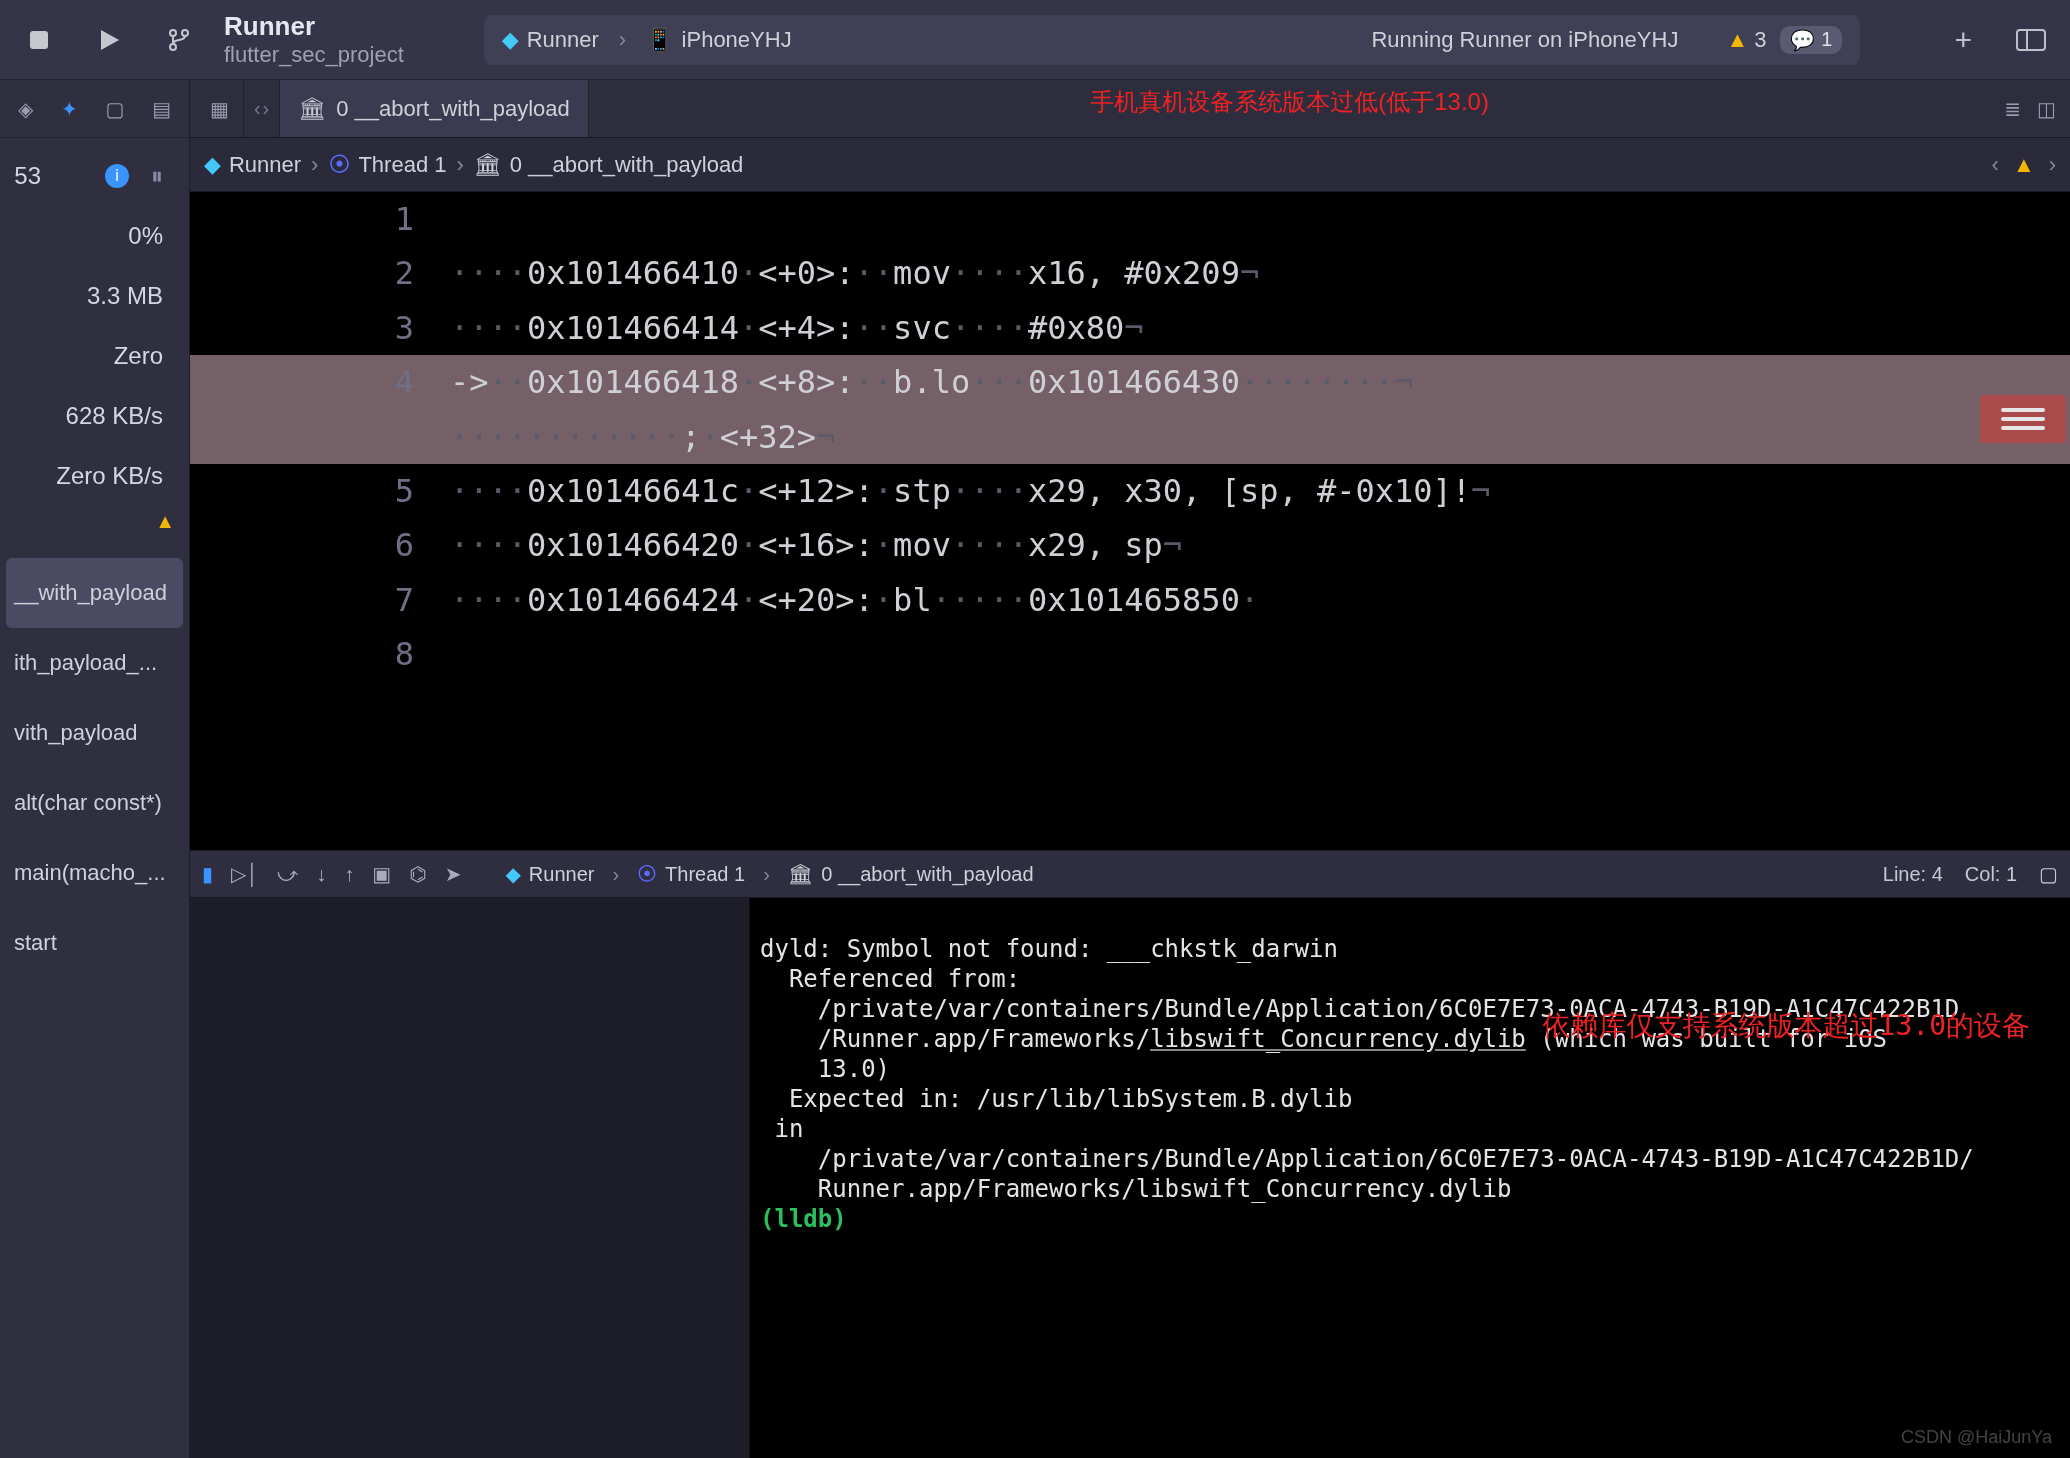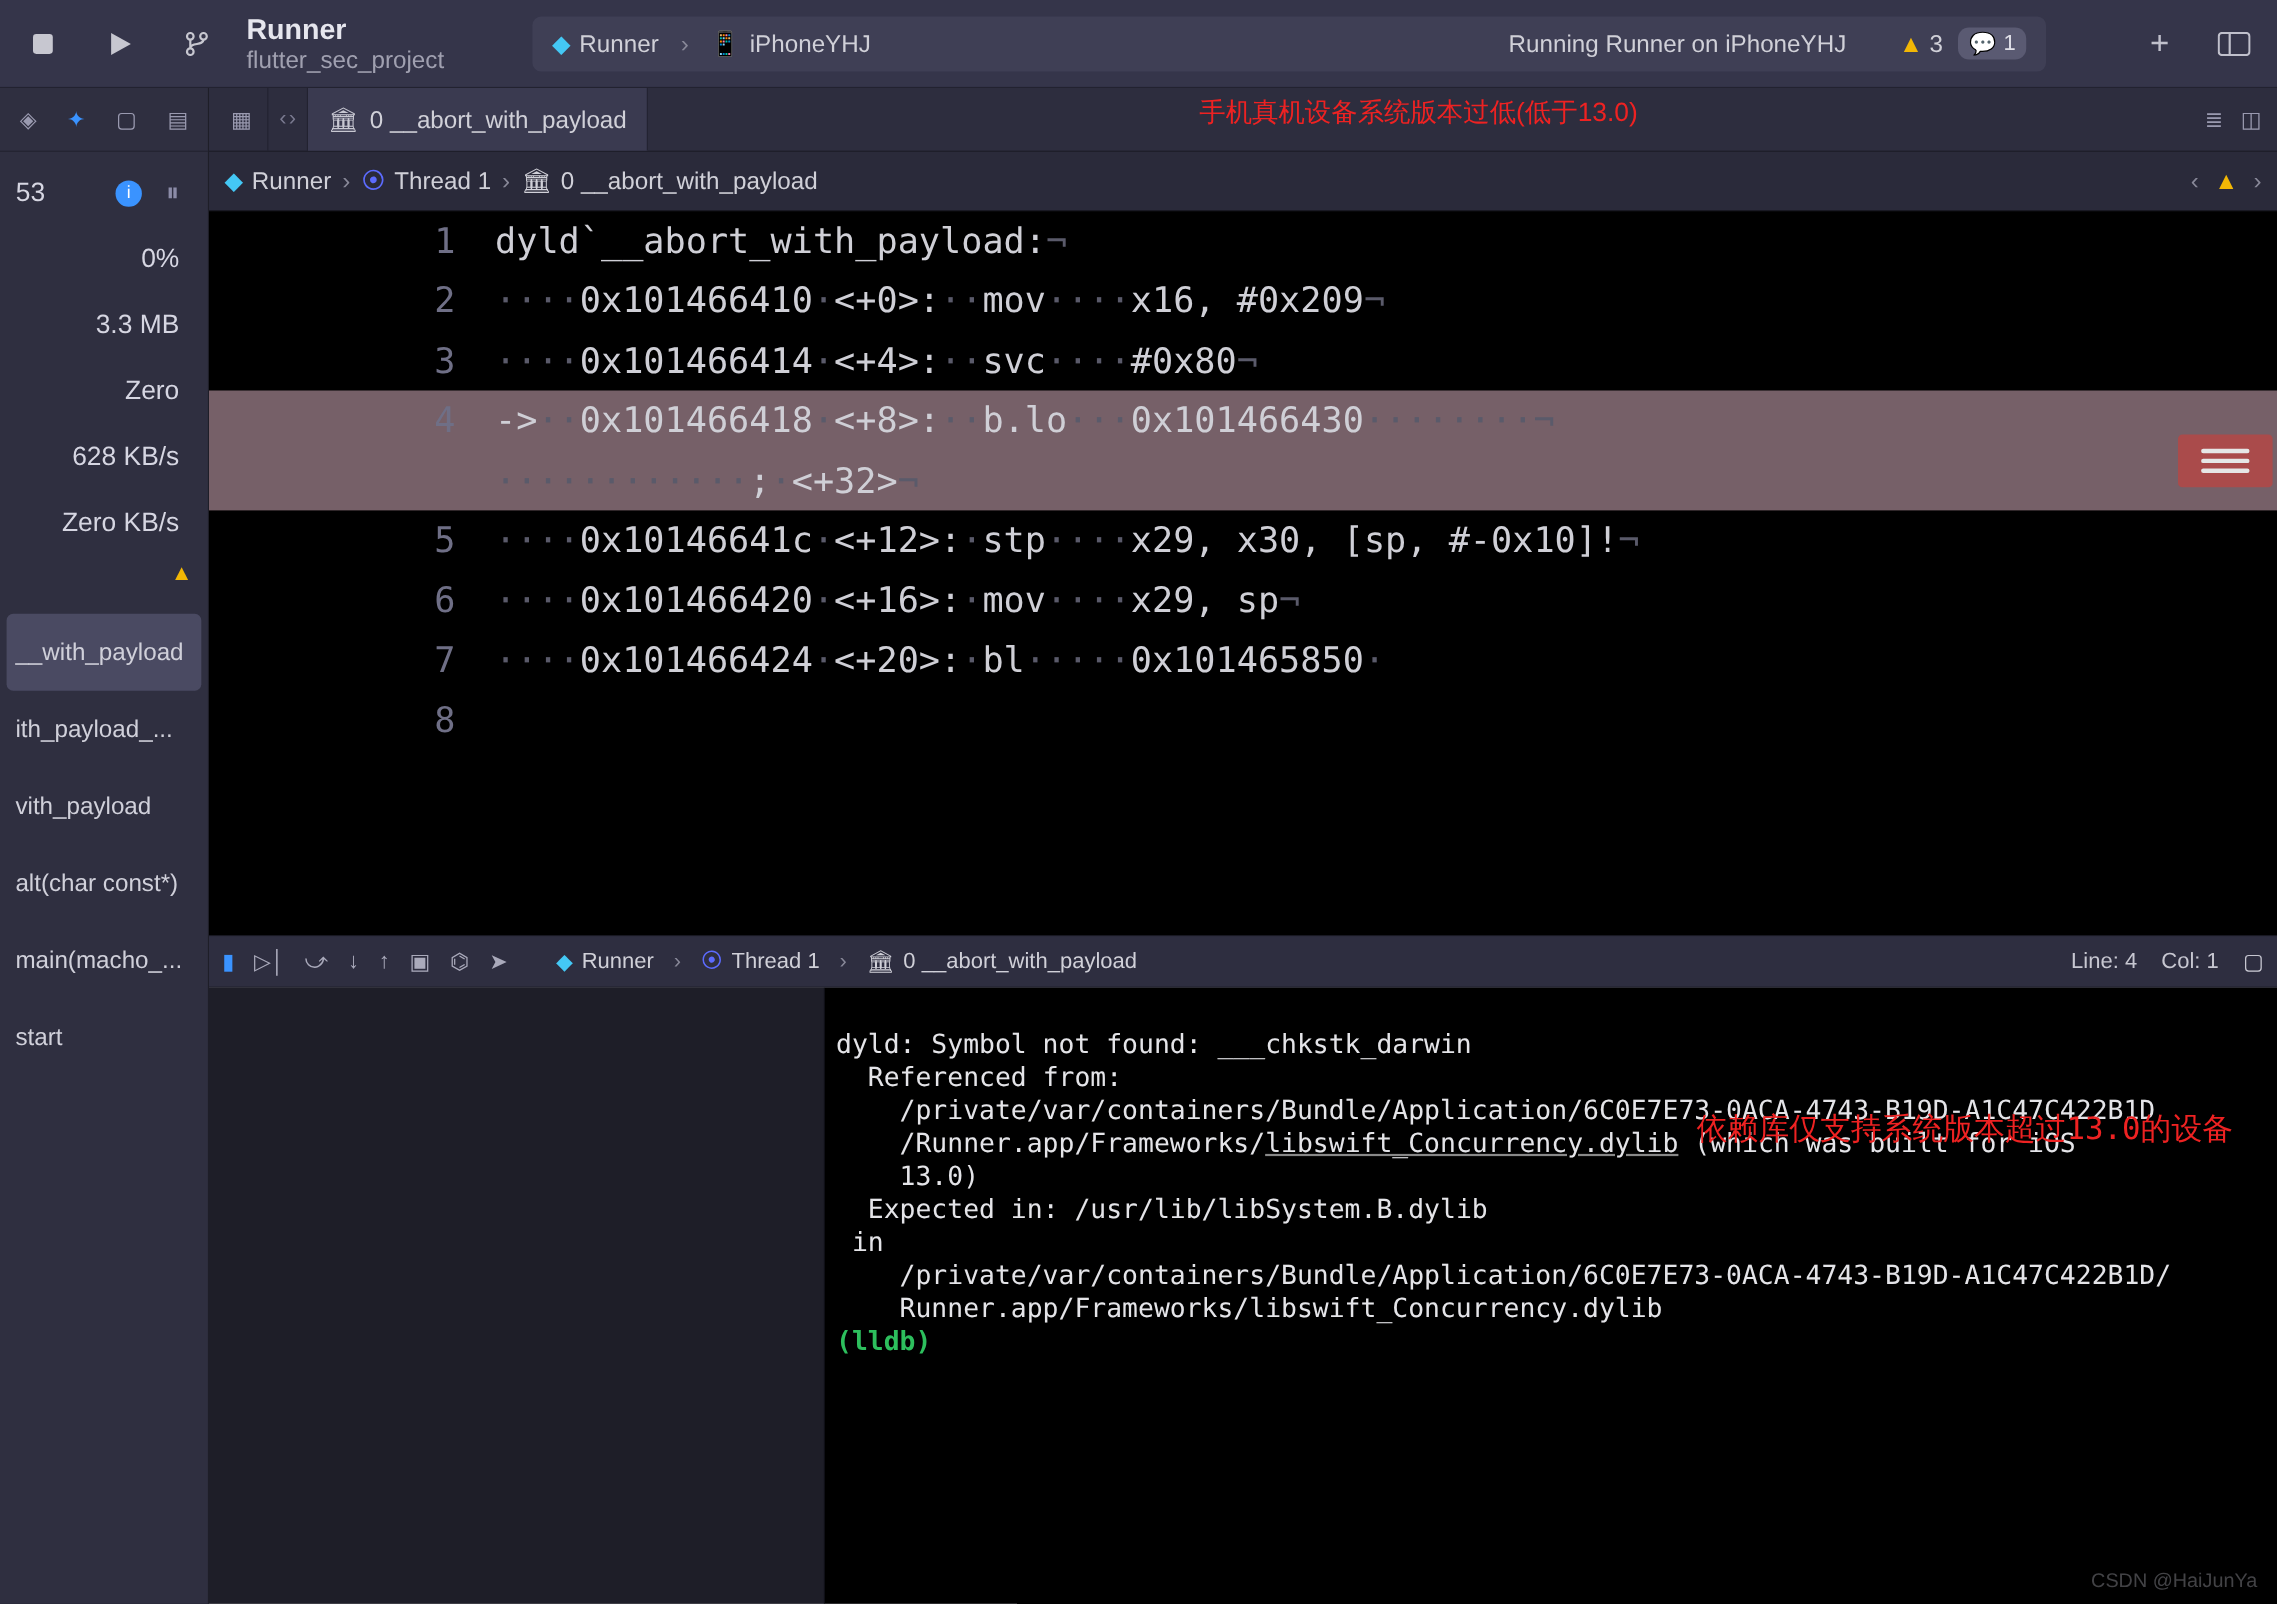--- a/index.html
+++ b/index.html
@@ -373,21 +373,20 @@
         <span style="color:#888898;">‹</span>
         <span class="tri-warn">▲</span>
         <span style="color:#888898;">›</span>
       </div>
     </div>
 
     <div class="editor">
       <div id="editor-lines">
           <div class="code-line">
             <div class="gutter">1</div>
-            <div class="code">dyld`__abort_with_payload:<span class="invis">¬</span></div>
           </div>
           <div class="code-line">
             <div class="gutter">2</div>
             <div class="code"><span class="invis">·</span><span class="invis">·</span><span class="invis">·</span><span class="invis">·</span>0x101466410<span class="invis">·</span>&lt;+0&gt;:<span class="invis">·</span><span class="invis">·</span>mov<span class="invis">·</span><span class="invis">·</span><span class="invis">·</span><span class="invis">·</span>x16, #0x209<span class="invis">¬</span></div>
           </div>
           <div class="code-line">
             <div class="gutter">3</div>
             <div class="code"><span class="invis">·</span><span class="invis">·</span><span class="invis">·</span><span class="invis">·</span>0x101466414<span class="invis">·</span>&lt;+4&gt;:<span class="invis">·</span><span class="invis">·</span>svc<span class="invis">·</span><span class="invis">·</span><span class="invis">·</span><span class="invis">·</span>#0x80<span class="invis">¬</span></div>
           </div>
           <div class="code-line hl">

